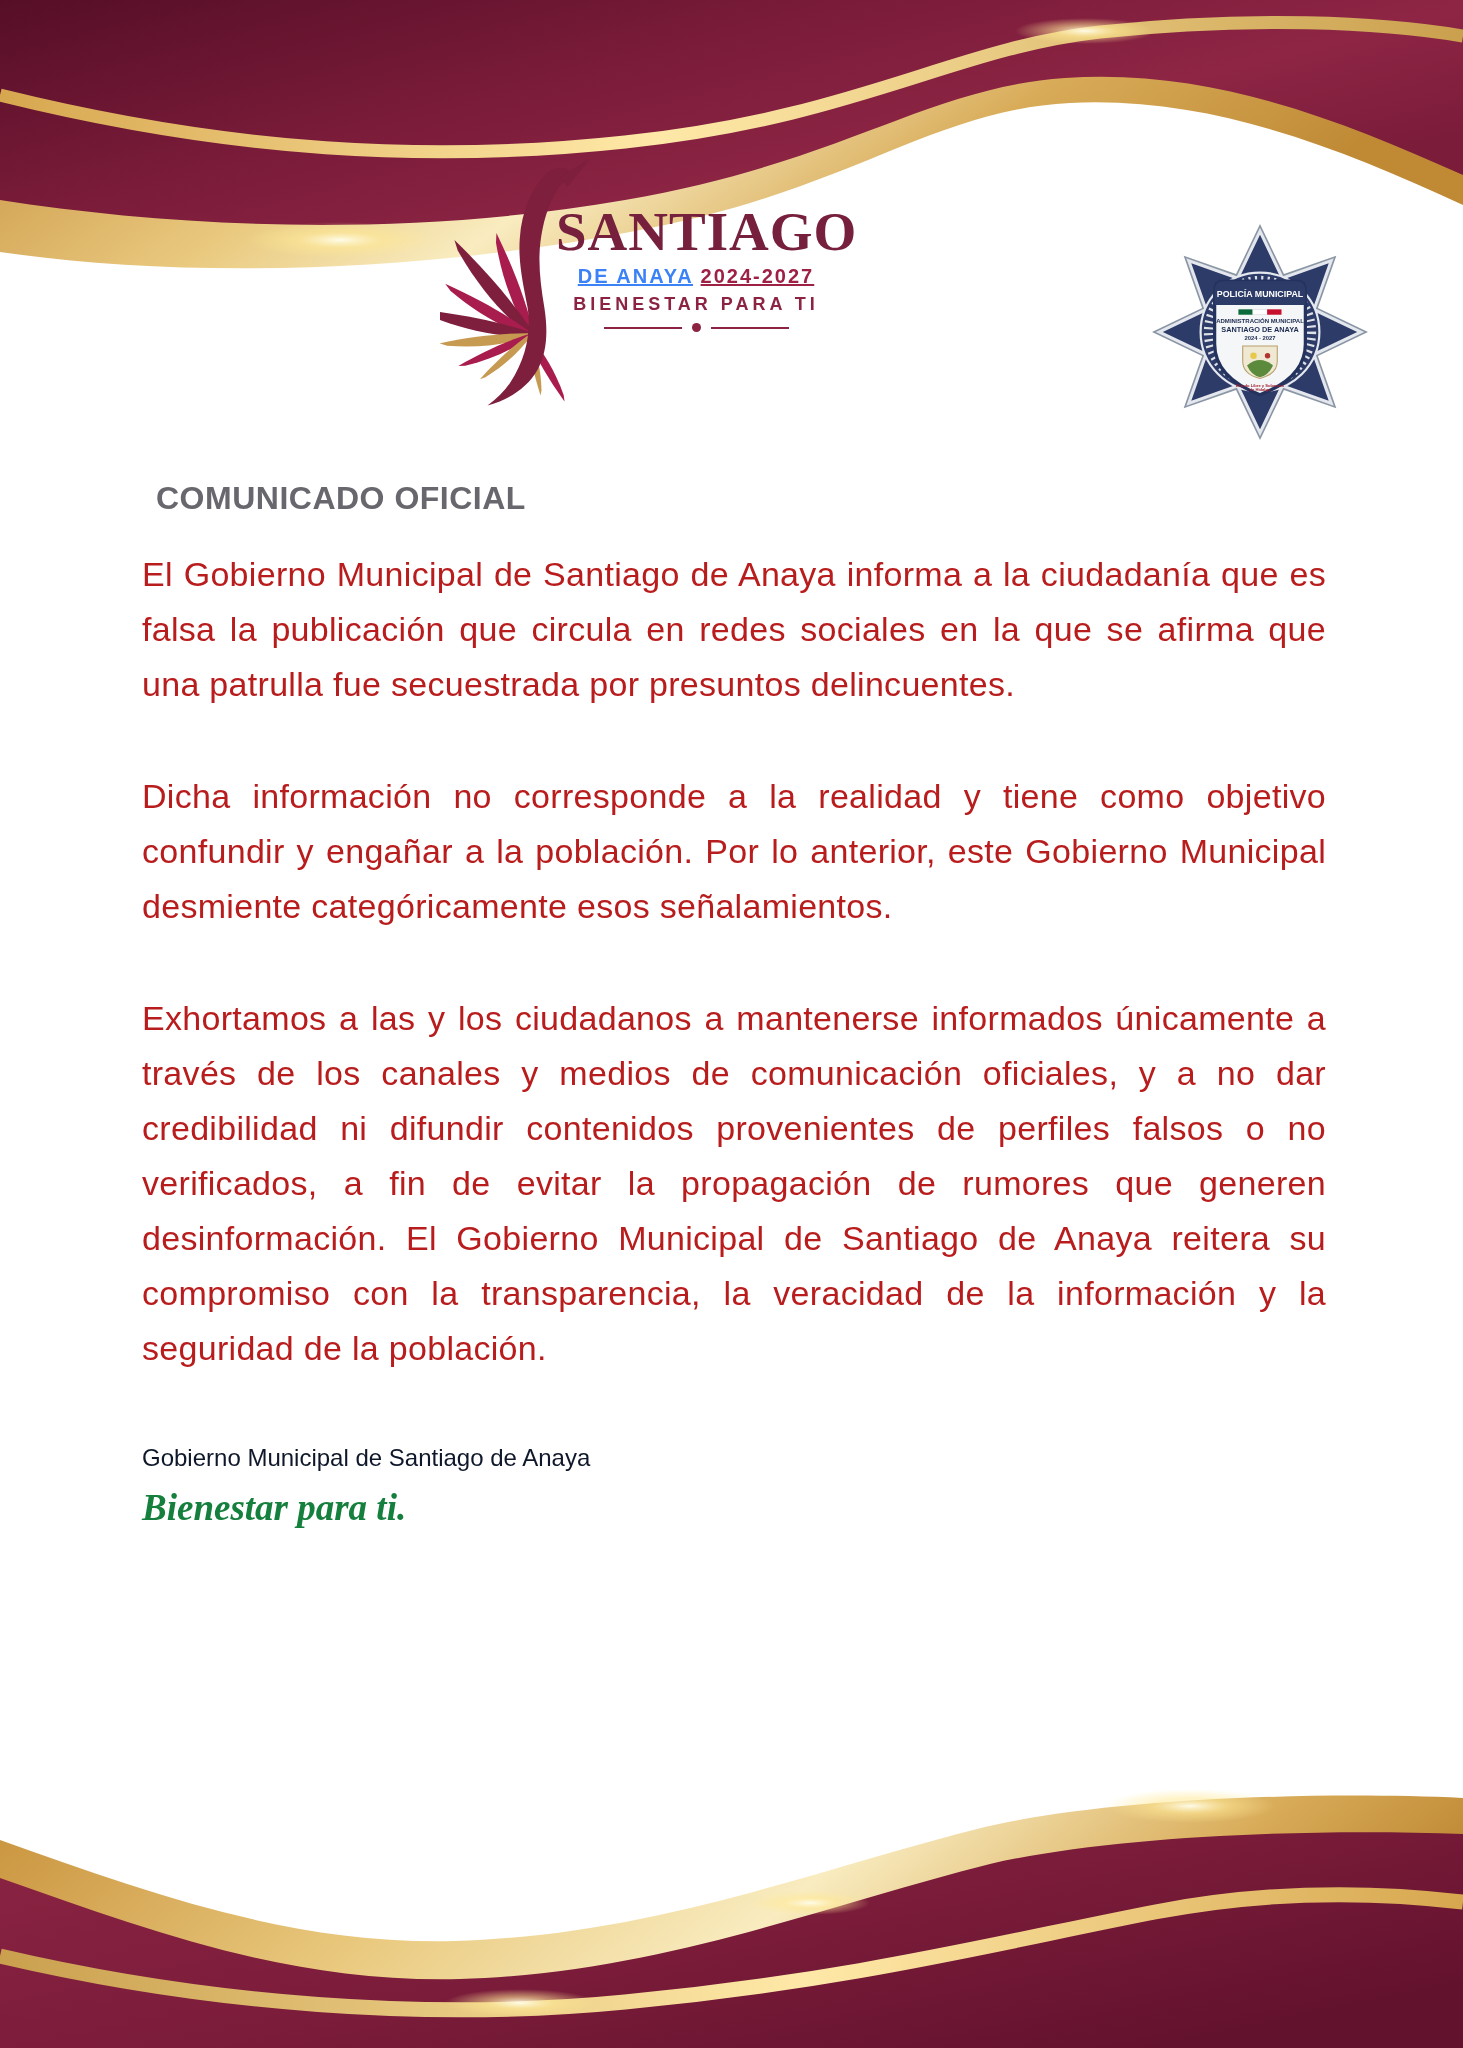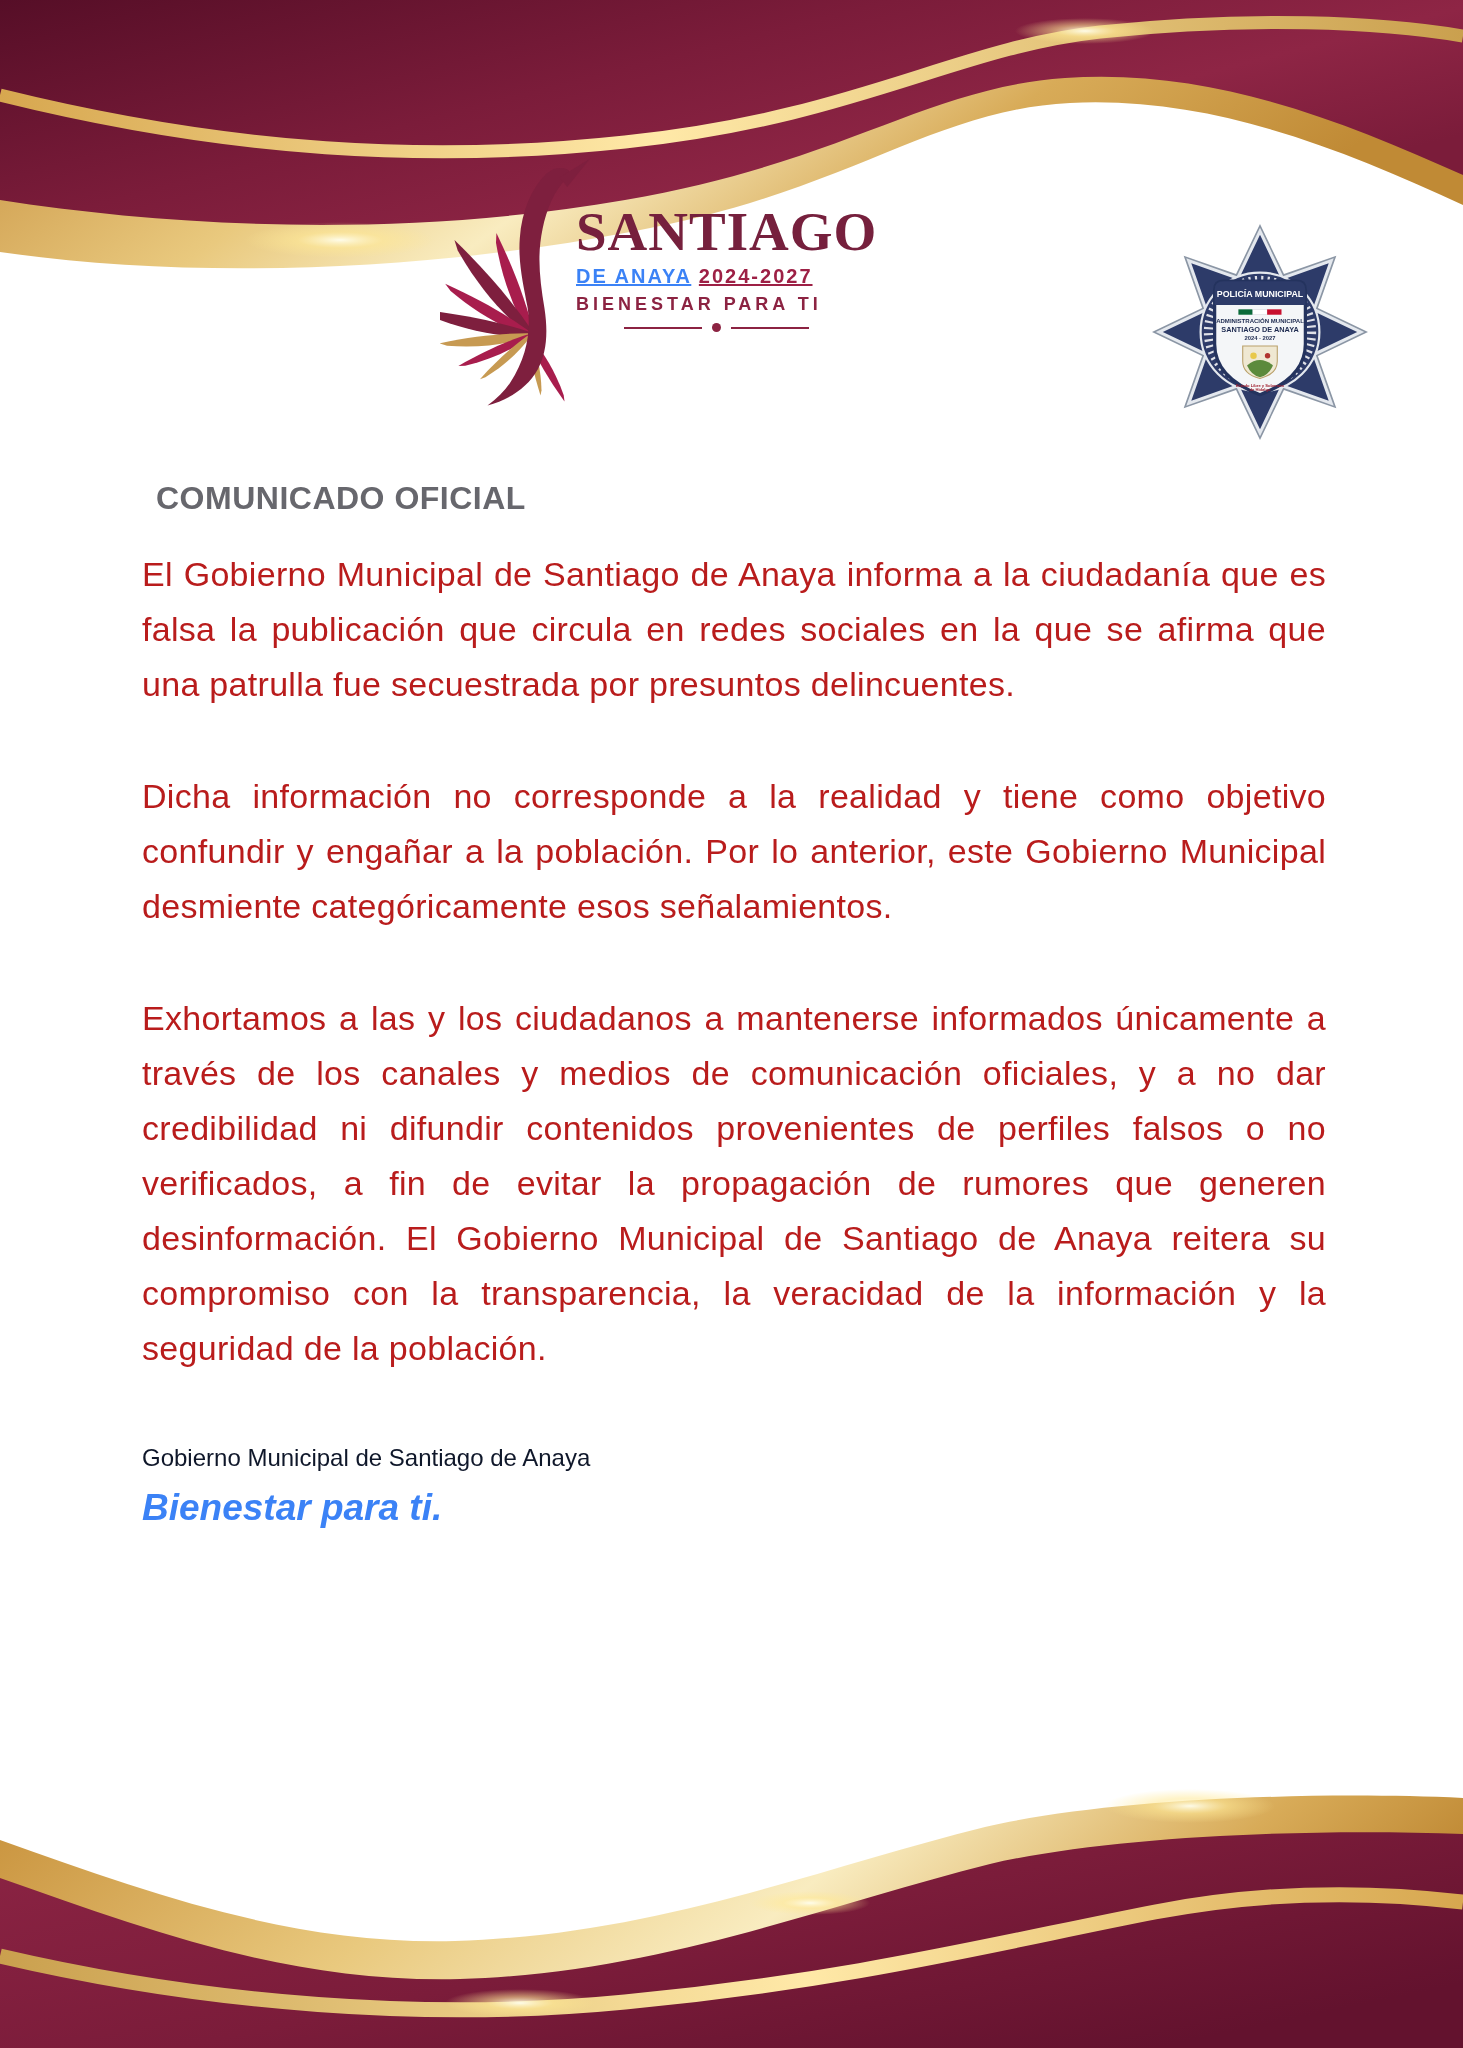--- a/index.html
+++ b/index.html
@@ -10,22 +10,22 @@
     overflow:hidden;
     font-family:"Liberation Sans","DejaVu Sans",sans-serif;
   }
   .wave{position:absolute;left:0;display:block;}
   .wave.top{top:0;}
   .wave.bottom{bottom:0;}
 
   
   .bird-logo{position:absolute;left:440px;top:156px;width:152px;height:286px;}
   .logo-text{
-    position:absolute;left:576px;top:204px;width:280px;
-    text-align:left;
+    position:absolute;left:556px;top:204px;width:280px;
+    text-align:center;
   }
   .logo-name{
     font-family:"Liberation Serif","DejaVu Serif",serif;
     font-weight:700;font-size:55px;line-height:1;
     color:#76203d;letter-spacing:1px;
   }
   .logo-sub{margin-top:6px;font-weight:700;font-size:20px;letter-spacing:2px;white-space:nowrap;}
   .logo-sub .g{color:#3b82f6;text-decoration:underline;}
   .logo-sub .y{color:#9d2045;text-decoration:underline;}
   .logo-tagline{
@@ -46,21 +46,21 @@
     color:#67676d;
   }
   .content p{
     margin:0 0 57px 0;
     font-size:34px;line-height:55px;letter-spacing:0.3px;
     color:#b91c1c;
     text-align:justify;text-align-last:left;
   }
   .signature{margin-top:30px;}
   .sig-1{font-size:24px;line-height:50px;color:#0f172a;}
-  .sig-2{font-size:37px;line-height:50px;font-weight:700;font-style:italic;color:#3b82f6;}
+  .sig-2{font-size:37px;line-height:50px;font-weight:700;font-style:italic;color:#15803d;font-family:Liberation Serif, serif;}
 </style>
 </head>
 <body>
 
 <div class="page">
 
   <svg class="wave top" width="1463" height="330" viewBox="0 0 1463 330" aria-hidden="true">
     <defs>
       <linearGradient id="goldGradT" x1="0" y1="0" x2="1" y2="0.25">
         <stop offset="0" stop-color="#c18736"></stop>

